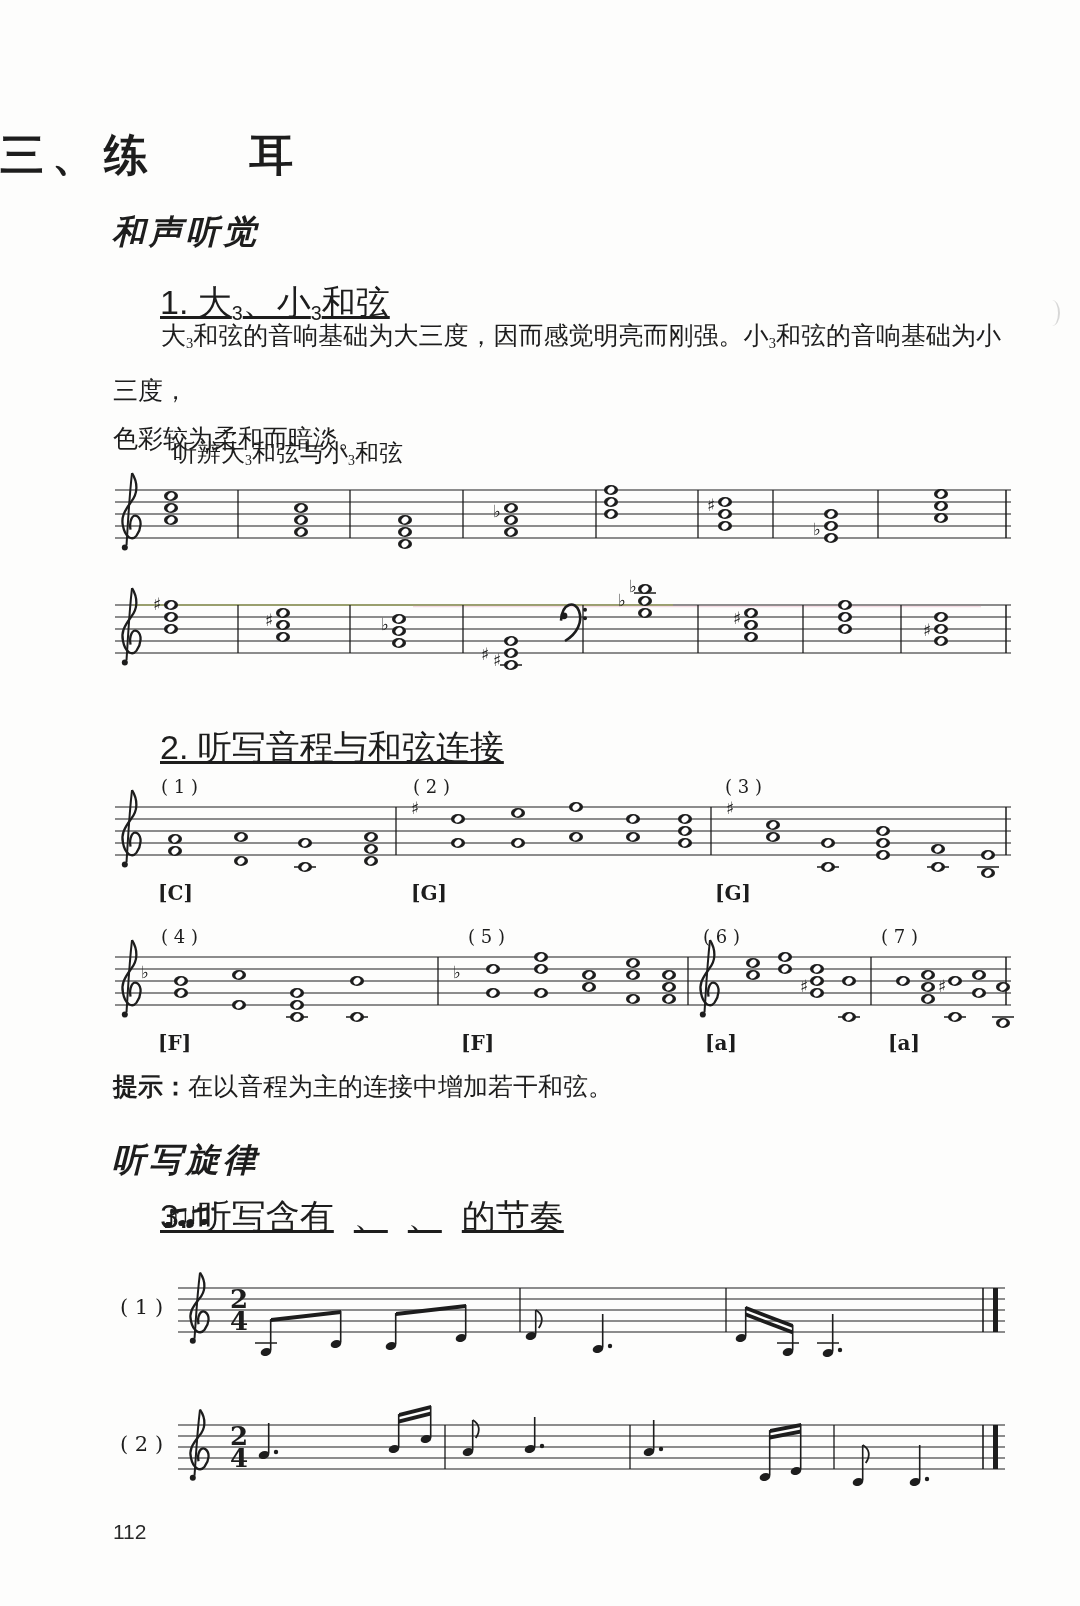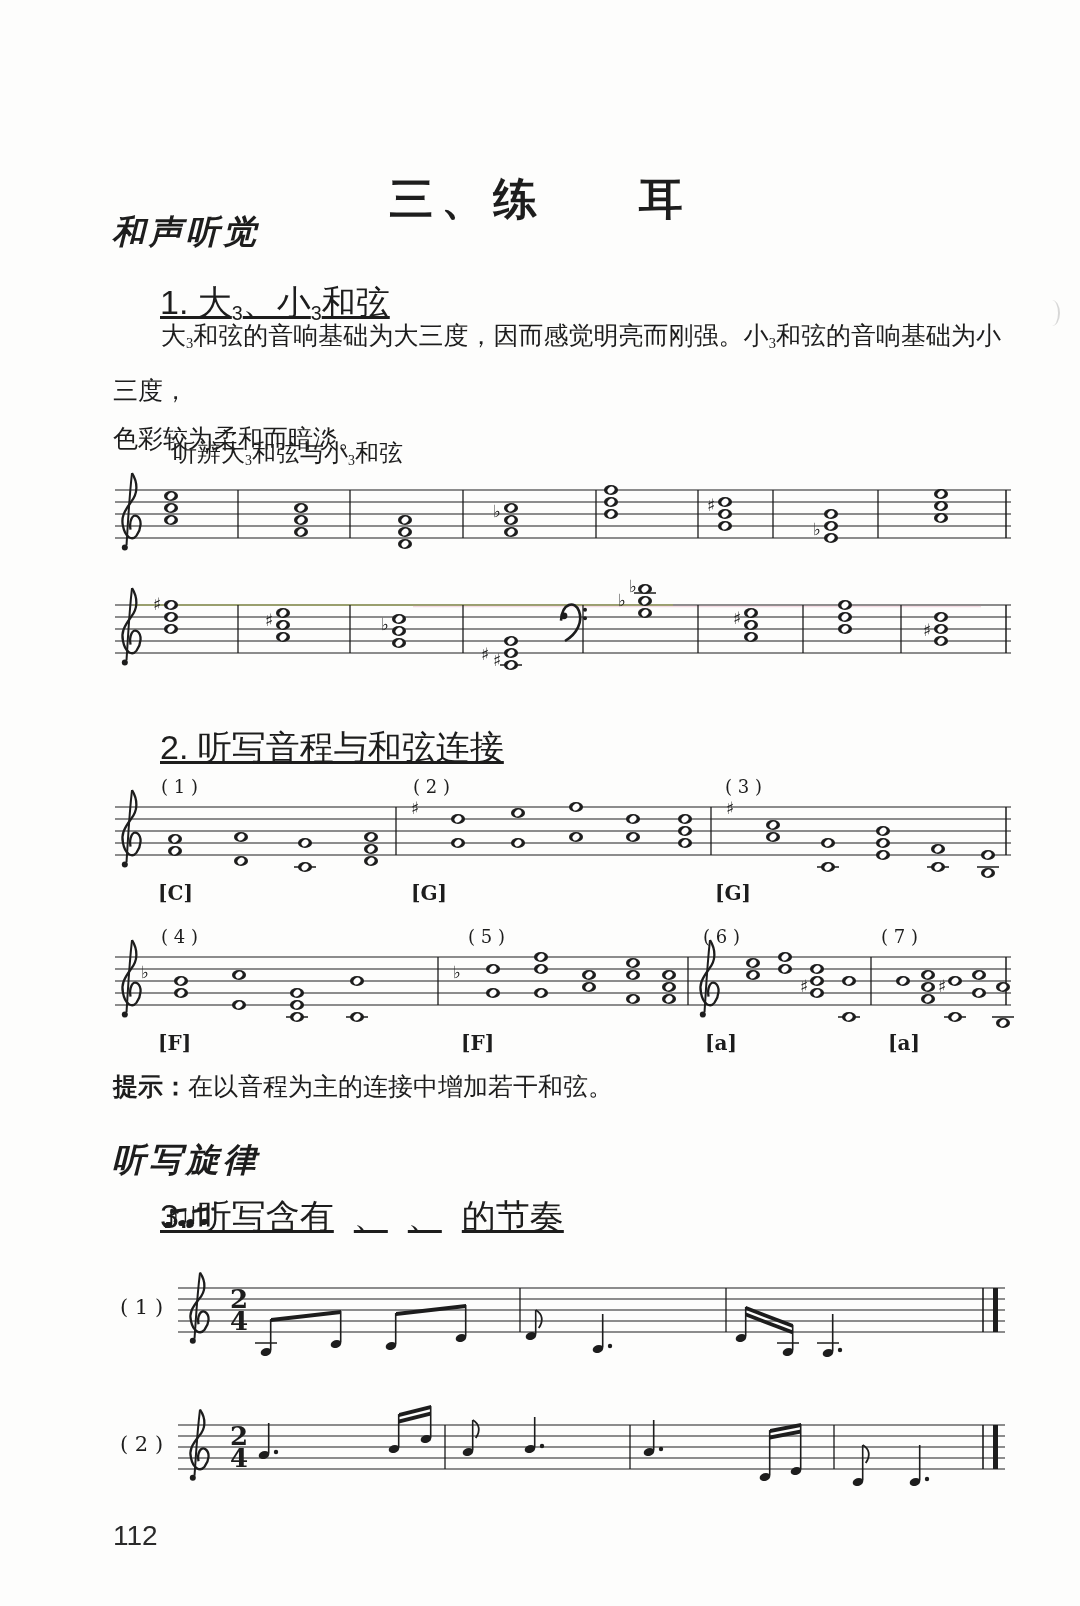--- a/index.html
+++ b/index.html
@@ -1,35 +1,35 @@
 <!DOCTYPE html>
 <html><head>
 <meta charset="utf-8">
 <style>
   html,body{margin:0;padding:0;}
   body{width:1080px;height:1606px;position:relative;background:#fdfdfc;overflow:hidden;
        font-family:"Liberation Serif",serif;color:#1d1d1d;}
   .abs{position:absolute;}
-  .title{top:126px;left:0;width:1080px;text-align:center;font-size:44px;font-weight:bold;
-         letter-spacing:8px;white-space:pre;font-family:"DejaVu Serif",serif;margin-top:44px;}
+  .title{top:126px;left:0;width:1080px;text-align:left;font-size:44px;font-weight:bold;
+         letter-spacing:8px;white-space:pre;font-family:"DejaVu Serif",serif;}
   .callig{font-family:"DejaVu Serif",serif;font-weight:bold;font-style:italic;font-size:33px;letter-spacing:4px;}
   .h1{top:210px;left:112px;}
   .h2{top:1138px;left:112px;}
   .numitem{font-family:"Liberation Sans",sans-serif;font-size:34px;text-decoration:underline;}
   .item1{top:280px;left:160px;}
   .item2{top:725px;left:160px;}
   .item3{top:1194px;left:160px;display:flex;align-items:center;gap:20px;}
   .para{top:312px;left:113px;width:888px;font-size:25px;line-height:48px;text-align:justify;}
   .para .ind{text-indent:48px;display:block;}
   .subline{top:437px;left:160px;font-size:24px;margin-left:13px;}
   sub,.sub{font-size:0.58em;vertical-align:-0.28em;}
   .tip{top:1070px;left:113px;font-size:25px;}
   .tip b{font-family:"Liberation Sans",sans-serif;font-weight:bold;}
   .rlabel{font-size:21px;font-family:"DejaVu Serif",serif;}
-  .pagenum{top:1520px;left:113px;font-size:28px;font-family:"Liberation Sans",sans-serif;color:#2a2a2a;}
+  .pagenum{top:1520px;left:113px;font-size:21px;font-family:"Liberation Sans",sans-serif;color:#2a2a2a;}
   .artifact{top:300px;left:1044px;width:14px;height:26px;border-right:2px solid #b9b9b9;
             border-radius:0 50% 50% 0/0 50% 50% 0;opacity:.55;}
   svg{position:absolute;overflow:visible;}
 </style>
 </head>
 <body>
 
 <div class="abs title">三、练    耳</div>
 
 <div class="abs callig h1">和声听觉</div>

